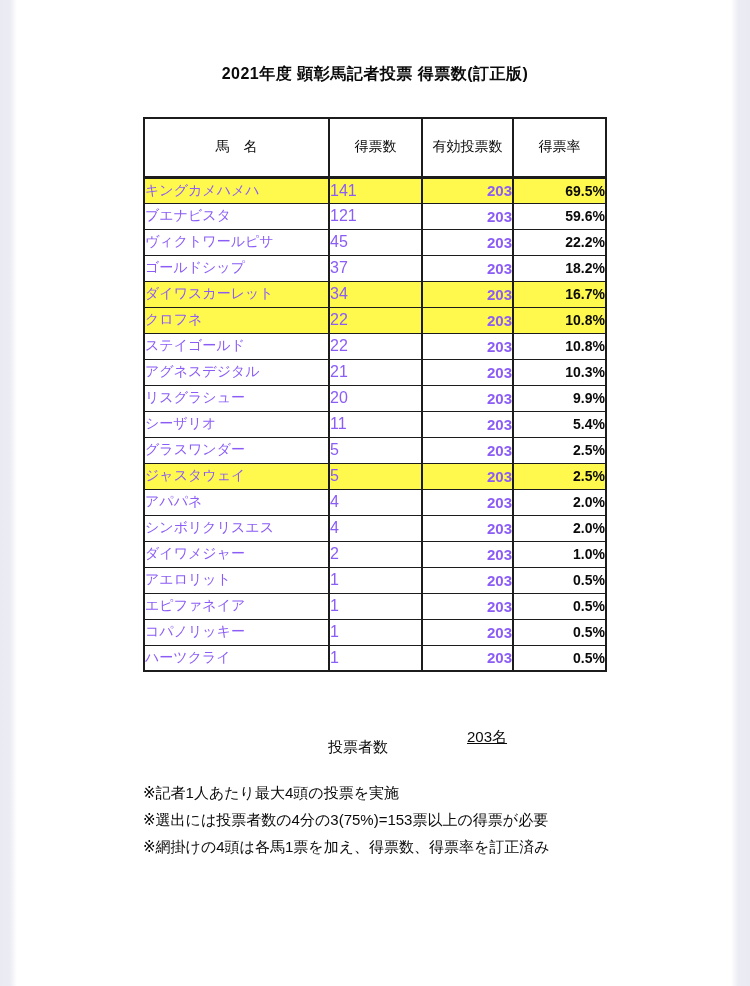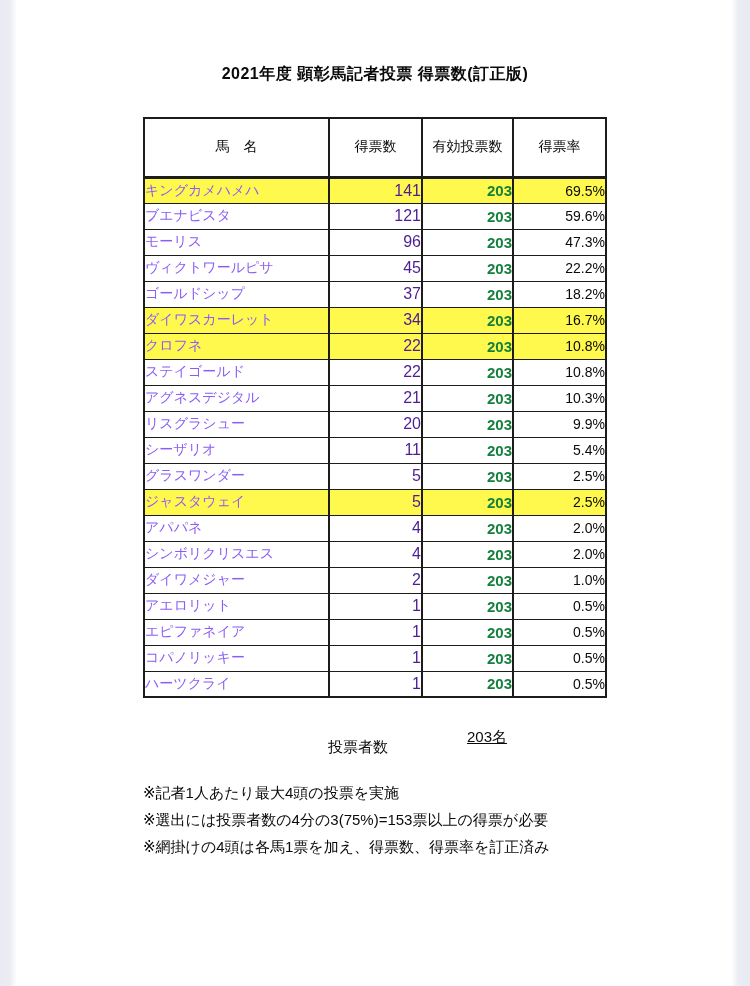--- a/index.html
+++ b/index.html
@@ -41,23 +41,23 @@
     border-left-width:2px; border-right-width:2px;
     padding:0; vertical-align:middle; overflow:hidden; white-space:nowrap;
   }
   thead tr { height:59px;padding-left:47px; }
   table.votes th {
     font-weight:normal; font-size:14px; text-align:center;
     border-bottom-width:3px;
   }
   tbody tr { height:26px; }
   td.name  { font-size:14px; text-align:left;  padding-left:7px;  color:#8b5cf6; }
-  td.votes { font-size:16px; text-align:right; padding-right:9px; color:#4c1d95; font-weight:400; }
-  td.valid { font-size:15px; text-align:right; padding-right:3px; color:#15803d; font-weight:700; }
-  td.rate  { font-size:14px; text-align:right; padding-right:4px; color:#0a0a0a; font-weight:400; }
+  td.votes { font-size:16px; text-align:left; padding-right:9px; color:#8b5cf6; font-weight:400; }
+  td.valid { font-size:15px; text-align:right; padding-right:3px; color:#8b5cf6; font-weight:700; }
+  td.rate  { font-size:14px; text-align:right; padding-right:4px; color:#0a0a0a; font-weight:700; }
   tr.highlight td { background: var(--highlight, #FFF94E); }
 
   .summary { position:absolute; left:0; top:728px; width:750px; height:20px; font-size:15px; }
   .sum-label { position:absolute; left:328px; top:10px; white-space:nowrap; }
   .sum-value { position:absolute; left:467px; top:0; white-space:nowrap;text-decoration:underline; }
 
   .notes { position:absolute; left:143px; top:779px; font-size:15px; }
   .note-line { line-height:27px; white-space:nowrap; }
 </style>
 </head>
@@ -95,26 +95,20 @@
             <td class="rate">69.5%</td>
           </tr>
 
           <tr>
             <td class="name">ブエナビスタ</td>
             <td class="votes">121</td>
             <td class="valid">203</td>
             <td class="rate">59.6%</td>
           </tr>
 
-          <tr>
-            <td class="name">モーリス</td>
-            <td class="votes">96</td>
-            <td class="valid">203</td>
-            <td class="rate">47.3%</td>
-          </tr>
 
           <tr>
             <td class="name">ヴィクトワールピサ</td>
             <td class="votes">45</td>
             <td class="valid">203</td>
             <td class="rate">22.2%</td>
           </tr>
 
           <tr>
             <td class="name">ゴールドシップ</td>

